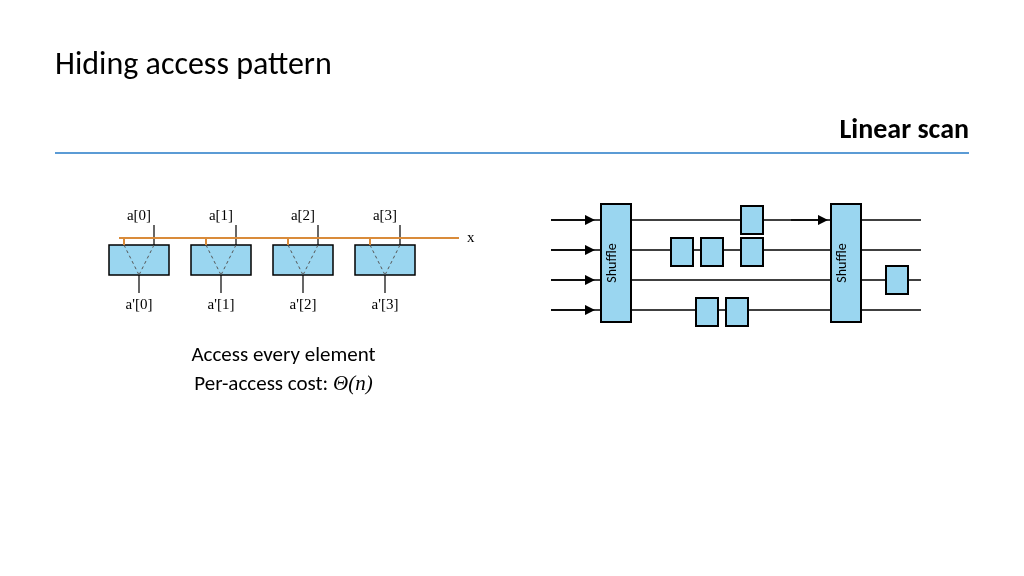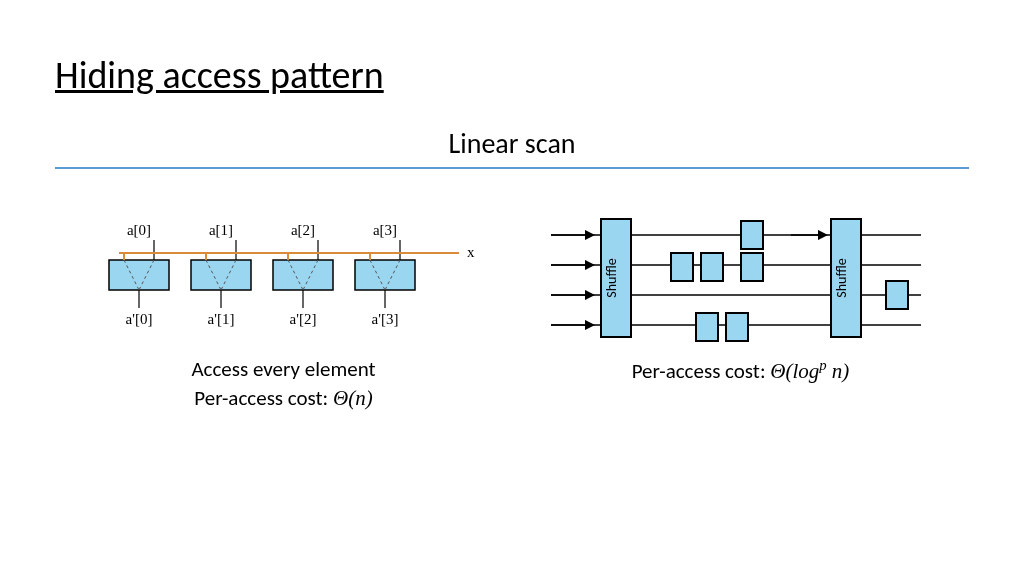--- a/index.html
+++ b/index.html
@@ -12,37 +12,36 @@
     color: #000;
   }
   .slide {
     position: relative;
     width: 1024px;
     height: 576px;
     box-sizing: border-box;
     padding: 40px 55px 0 55px;
   }
   .title {
-    font-size: 38px;
+    font-size: 32px;
     font-weight: 400;
-    margin: 12px 0 28px 0;
-    text-decoration: underline;
+    margin: 4px 0 28px 0;
   }
   .columns {
     display: flex;
     width: 100%;
     justify-content: space-between;
     border-bottom: 2px solid #5b9bd5;
     padding-bottom: 6px;
   }
   .col-head {
     flex: 1;
-    text-align: center;
+    text-align: right;
     font-size: 28px;
-    font-weight: 400;
+    font-weight: 700;
   }
   .diagram-row {
     display: flex;
     margin-top: 36px;
     width: 100%;
   }
   .diagram-left, .diagram-right {
     flex: 1;
     display: flex;
     justify-content: center;
@@ -174,18 +173,15 @@
   </div>
 
   <div class="captions">
     <div class="caption">
       <div>Access every element</div>
       <div>
         <span>Per-access cost: </span><span class="math">Θ(n)</span>
       </div>
     </div>
     <div class="caption">
-      <div>
-        <span>Per-access cost: </span><span class="math" id="oram-cost-math">Θ(log<sup class="sup">p</sup> n)</span>
-      </div>
     </div>
   </div>
 </div>
 
 </body></html>

